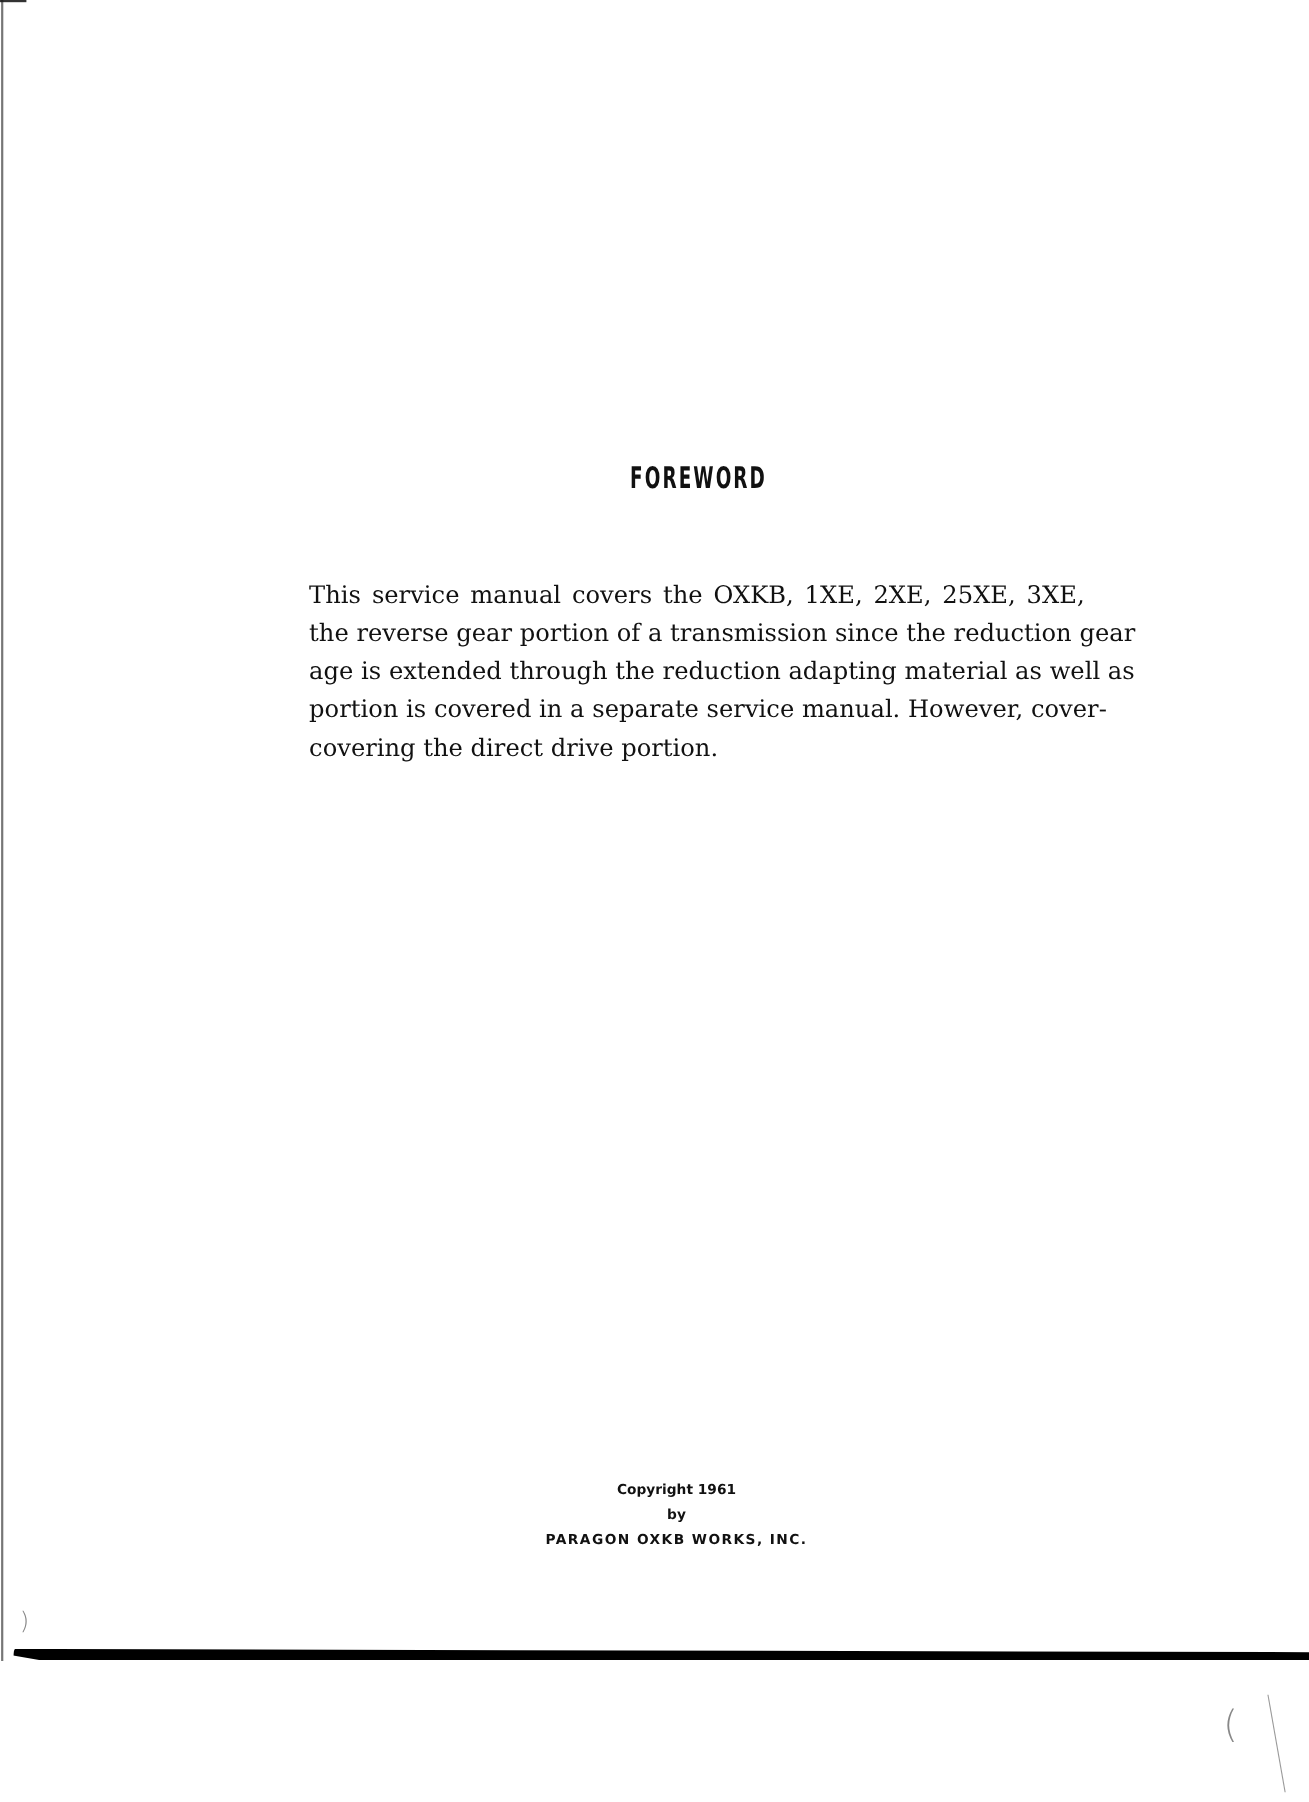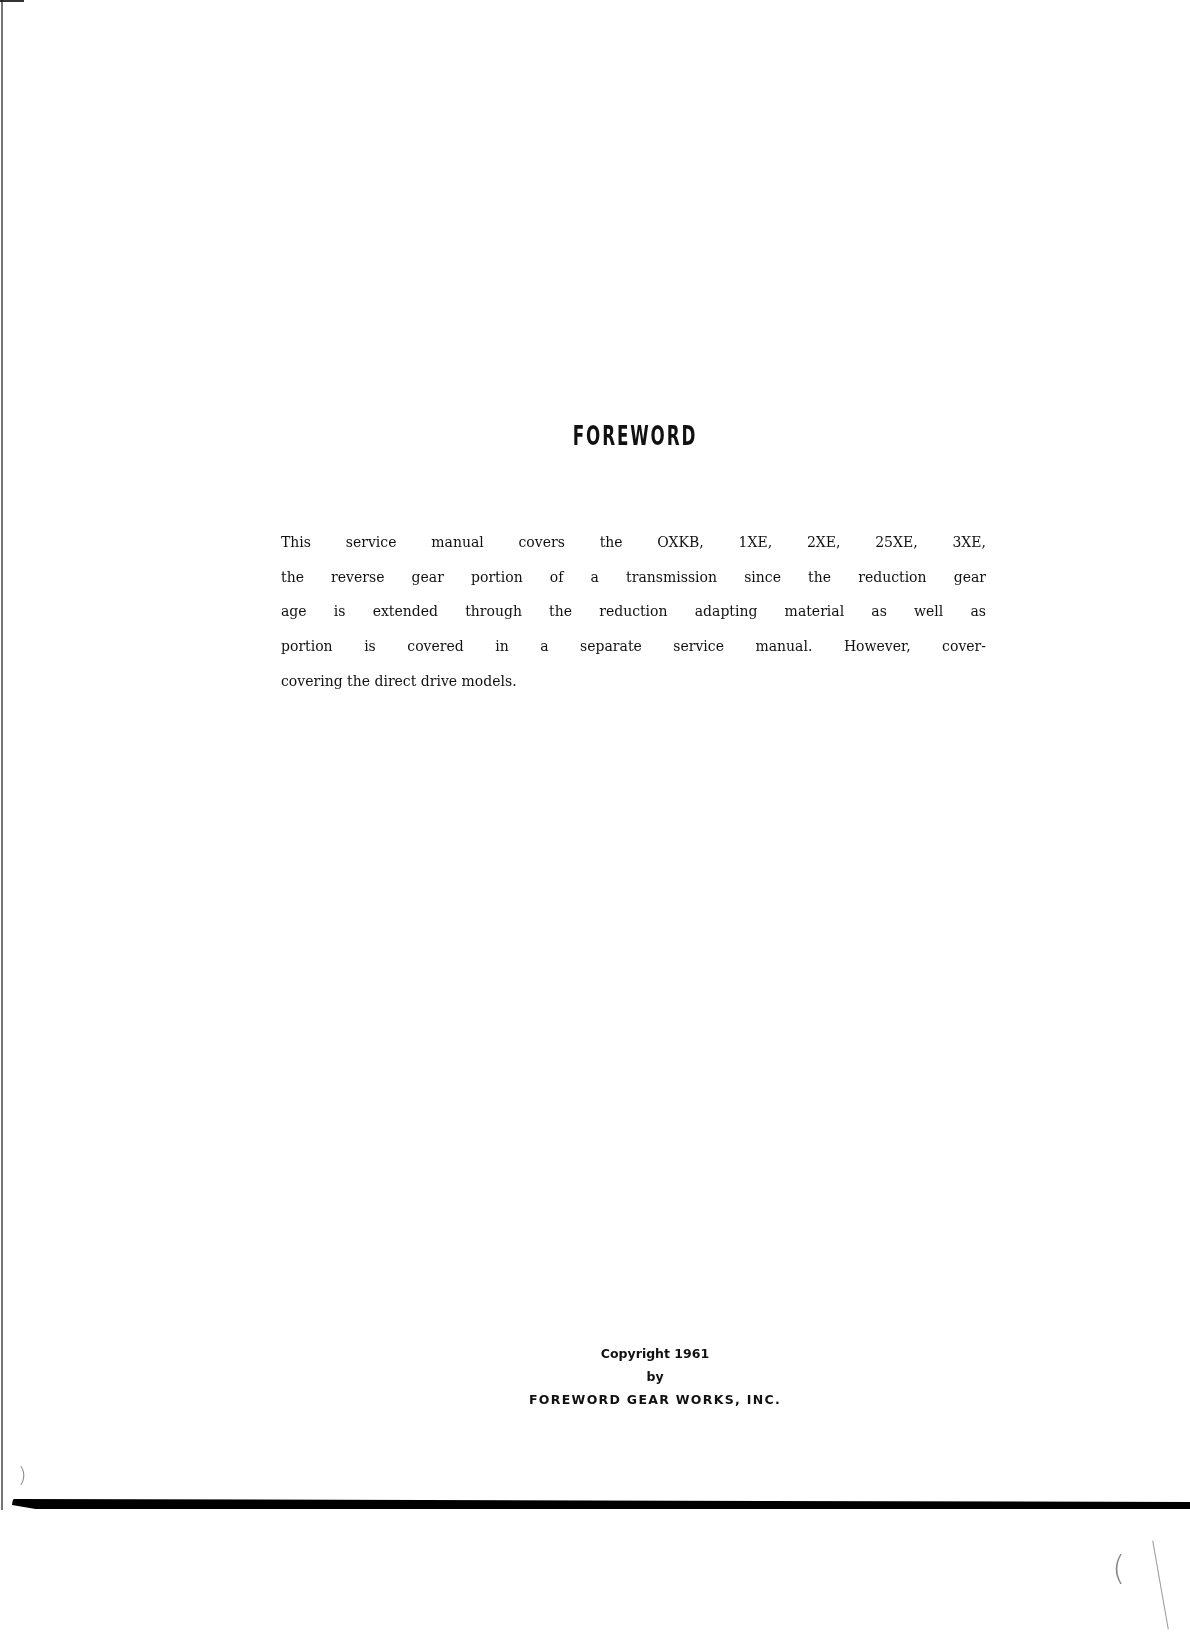--- a/index.html
+++ b/index.html
@@ -36,36 +36,36 @@
       transform: scaleX(0.62);
       transform-origin: 635px 0;
       color: #111;
     }
     .body-text {
       position: absolute;
       left: 281px;
       top: 525px;
       width: 705px;
       font-family: "DejaVu Serif", serif;
-      font-size: 14px;
+      font-size: 22px;
       line-height: 34.7px;
       color: #111;
     }
     .body-text .line {
       display: block;
       text-align: justify;
       text-align-last: justify;
       white-space: nowrap;
     }
     .body-text .line.last {
       text-align-last: left;
     }
     .copyright {
       position: absolute;
-      left: 520px;
+      left: 480px;
       width: 270px;
       top: 1342px;
       text-align: center;
       font-family: "DejaVu Sans", sans-serif;
       font-weight: bold;
       font-size: 12.5px;
       line-height: 23px;
       color: #111;
     }
     .copyright .publisher {
@@ -94,26 +94,26 @@
 <div class="page-corner-top"></div>
 <div class="page-edge-left"></div>
 
 <div class="title">FOREWORD</div>
 
 <div class="body-text">
   <span class="line">This service manual covers the OXKB, 1XE, 2XE, 25XE, 3XE,</span>
   <span class="line">the reverse gear portion of a transmission since the reduction gear</span>
   <span class="line">age is extended through the reduction adapting material as well as</span>
   <span class="line">portion is covered in a separate service manual.  However, cover-</span>
-  <span class="line last">covering the direct drive models.</span>
+  <span class="line last">covering the direct drive portion.</span>
 </div>
 
 <div class="copyright">
   <div>Copyright 1961</div>
   <div>by</div>
-  <div class="publisher">FOREWORD GEAR WORKS, INC.</div>
+  <div class="publisher">PARAGON OXKB WORKS, INC.</div>
 </div>
 
 <div class="footer-rule"></div>
 
 <div class="scan-mark" style="left:18px; top:1462px; font-size:22px;">)</div>
 <div class="scan-mark" style="left:1112px; top:1548px; font-size:34px;">(</div>
 <div class="scan-mark" style="left:1160px; top:1540px; width:1px; height:90px; background:#999; transform:rotate(-10deg);"></div>
 
 </body></html>

